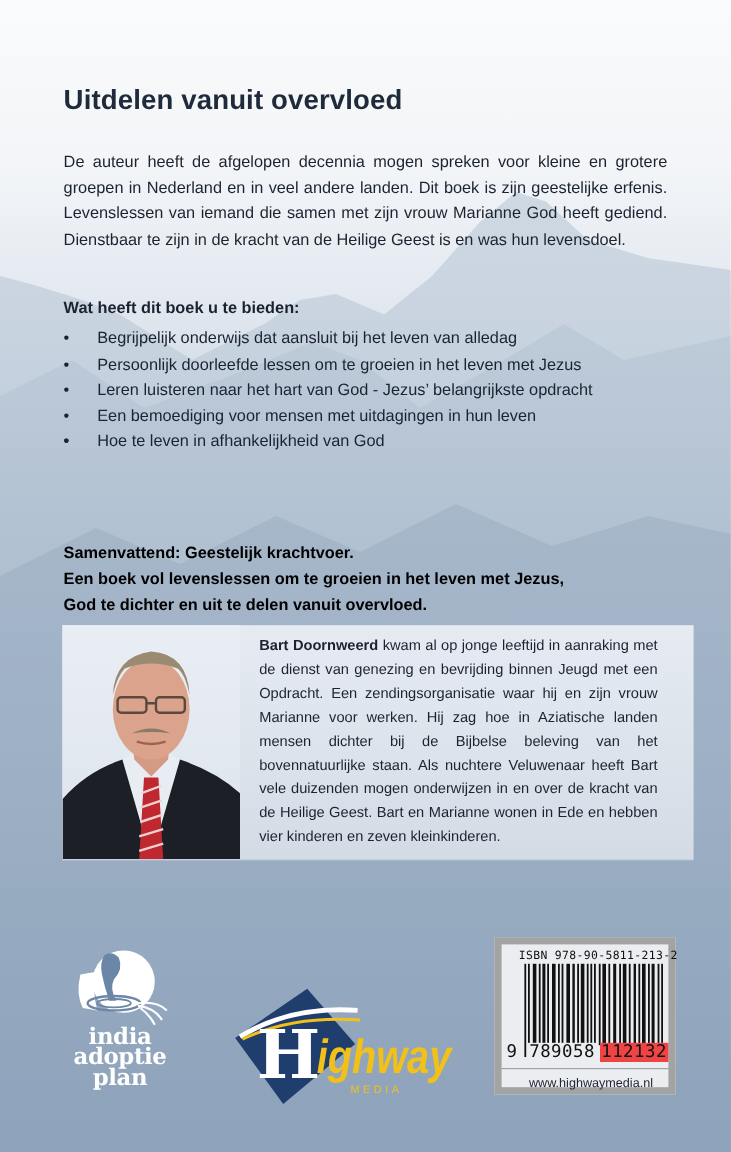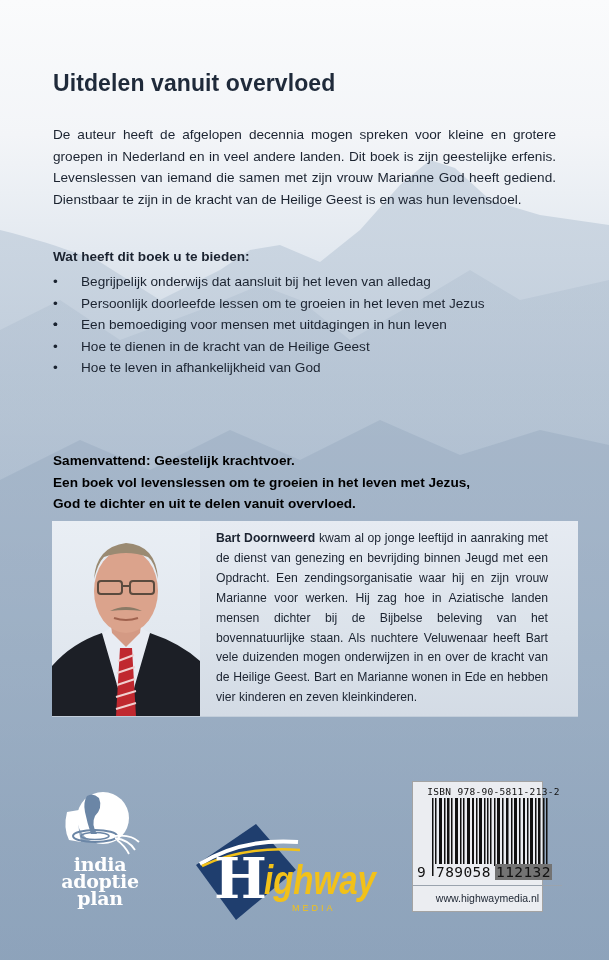--- a/index.html
+++ b/index.html
@@ -55,36 +55,36 @@
 
   .logo-india { position: absolute; left: 55px; top: 790px; width: 90px; height: 130px; }
   .india-text {
     position: absolute; left: 0; top: 66px; width: 90px; text-align: center;
     font-family: "DejaVu Serif", "Liberation Serif", serif; font-weight: bold;
     color: #ffffff; font-size: 19px; line-height: 17px; letter-spacing: -0.3px;
   }
   .logo-highway { position: absolute; left: 192px; top: 820px; width: 200px; height: 100px; }
 
   .barcode-box {
-    position: absolute; left: 412px; top: 781px; width: 131px; height: 131px;
-    background: #ebedf1; border: 1px solid #a3a3a3; box-sizing: border-box;
+    position: absolute; left: 412px; top: 781px; width: 151px; height: 131px;
+    background: #ebedf1; border: 6px solid #a3a3a3; box-sizing: border-box;
   }
   .isbn-label {
     position: absolute; left: 0; top: 4px; width: 149px; text-align: center;
     font-family: "DejaVu Sans Mono", "Liberation Mono", monospace; font-size: 9.5px; color: #111;
     letter-spacing: 0.3px; padding-left: 12px; box-sizing: border-box;
   }
   .barcode-svg { position: absolute; left: 7px; top: 16px; }
   .barcode-digits {
     position: absolute; left: 4px; top: 82px; width: 146px;
     font-family: "DejaVu Sans Mono", "Liberation Mono", monospace; font-size: 14.5px; color: #111;
   }
   .barcode-digits .first { position: absolute; left: 0; top: 0; }
   .barcode-digits .left-group { position: absolute; left: 18px; top: 0; background: #ebedf1; padding: 0 1px; letter-spacing: 0.4px; }
-  .barcode-digits .right-group { position: absolute; left: 78px; top: 0; background: #737373; padding: 0 1px; letter-spacing: 0.4px; }
+  .barcode-digits .right-group { position: absolute; left: 78px; top: 0; background: #ef4444; padding: 0 1px; letter-spacing: 0.4px; }
   .barcode-sep { position: absolute; left: 0; top: 103px; width: 149px; height: 1px; background: #9aa3ae; }
   .website {
     position: absolute; left: 0; top: 110px; width: 149px; text-align: center;
     font-size: 10.5px; color: #1b2330;
   }
 </style>
 </head>
 <body>
 
 <svg class="bg-mountains" viewBox="0 0 609 960" preserveAspectRatio="none">
@@ -107,23 +107,23 @@
 
   <div class="title">Uitdelen vanuit overvloed</div>
 
   <div class="intro">De auteur heeft de afgelopen decennia mogen spreken voor kleine en grotere groepen in Nederland en in veel andere landen. Dit boek is zijn geestelijke erfenis. Levenslessen van iemand die samen met zijn vrouw Marianne God heeft gediend. Dienstbaar te zijn in de kracht van de Heilige Geest is en was hun levensdoel.</div>
 
   <div class="offer-heading">Wat heeft dit boek u te bieden:</div>
 
   <ul class="offer-list">
     <li><span class="bullet">•</span><span>Begrijpelijk onderwijs dat aansluit bij het leven van alledag</span></li>
     <li><span class="bullet">•</span><span>Persoonlijk doorleefde lessen om te groeien in het leven met Jezus</span></li>
+    <li><span class="bullet">•</span><span>Leren luisteren naar het hart van God - Jezus’ belangrijkste opdracht</span></li>
+    <li><span class="bullet">•</span><span>Een bemoediging voor mensen met uitdagingen in hun leven</span></li>
     <li><span class="bullet">•</span></li>
-    <li><span class="bullet">•</span><span>Een bemoediging voor mensen met uitdagingen in hun leven</span></li>
-    <li><span class="bullet">•</span><span>Hoe te dienen in de kracht van de Heilige Geest</span></li>
     <li><span class="bullet">•</span><span>Hoe te leven in afhankelijkheid van God</span></li>
   </ul>
 
   <div class="summary">
     <div>Samenvattend: Geestelijk krachtvoer.</div>
     <div>Een boek vol levenslessen om te groeien in het leven met Jezus,</div>
     <div>God te dichter en uit te delen vanuit overvloed.</div>
   </div>
 
   <div class="bio-box">

